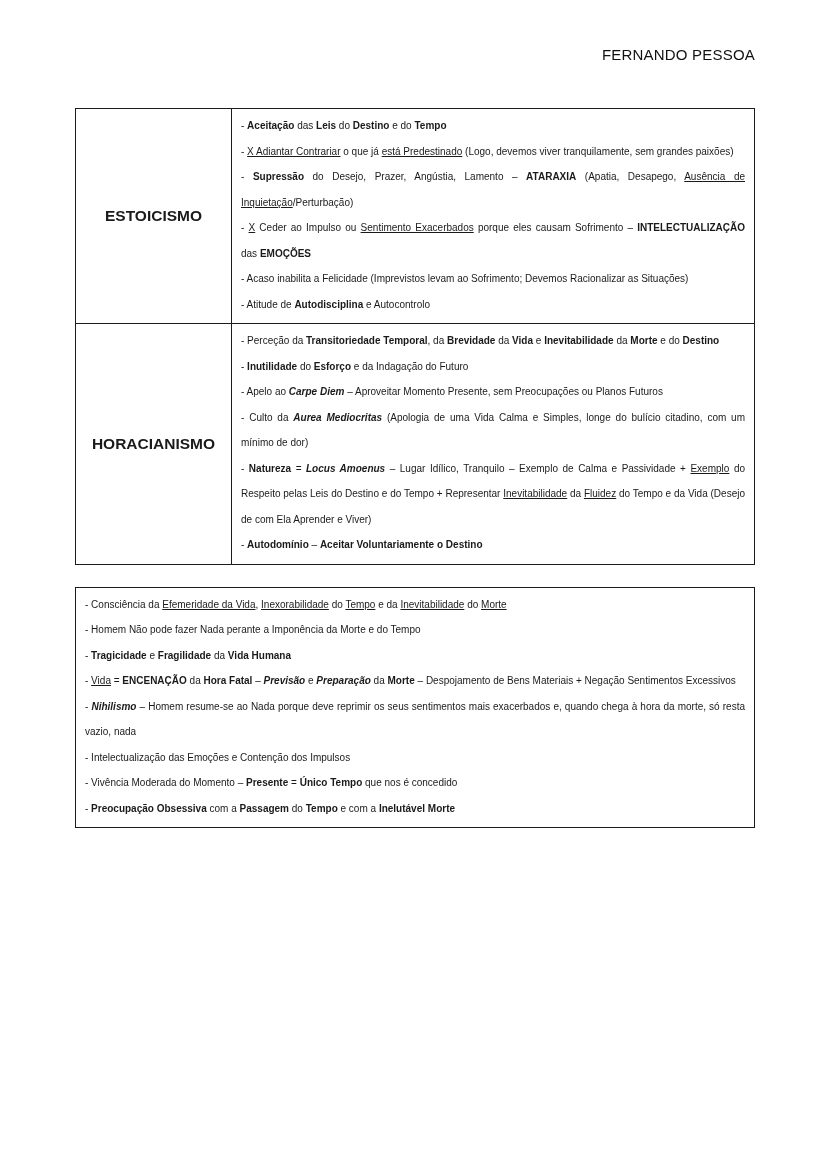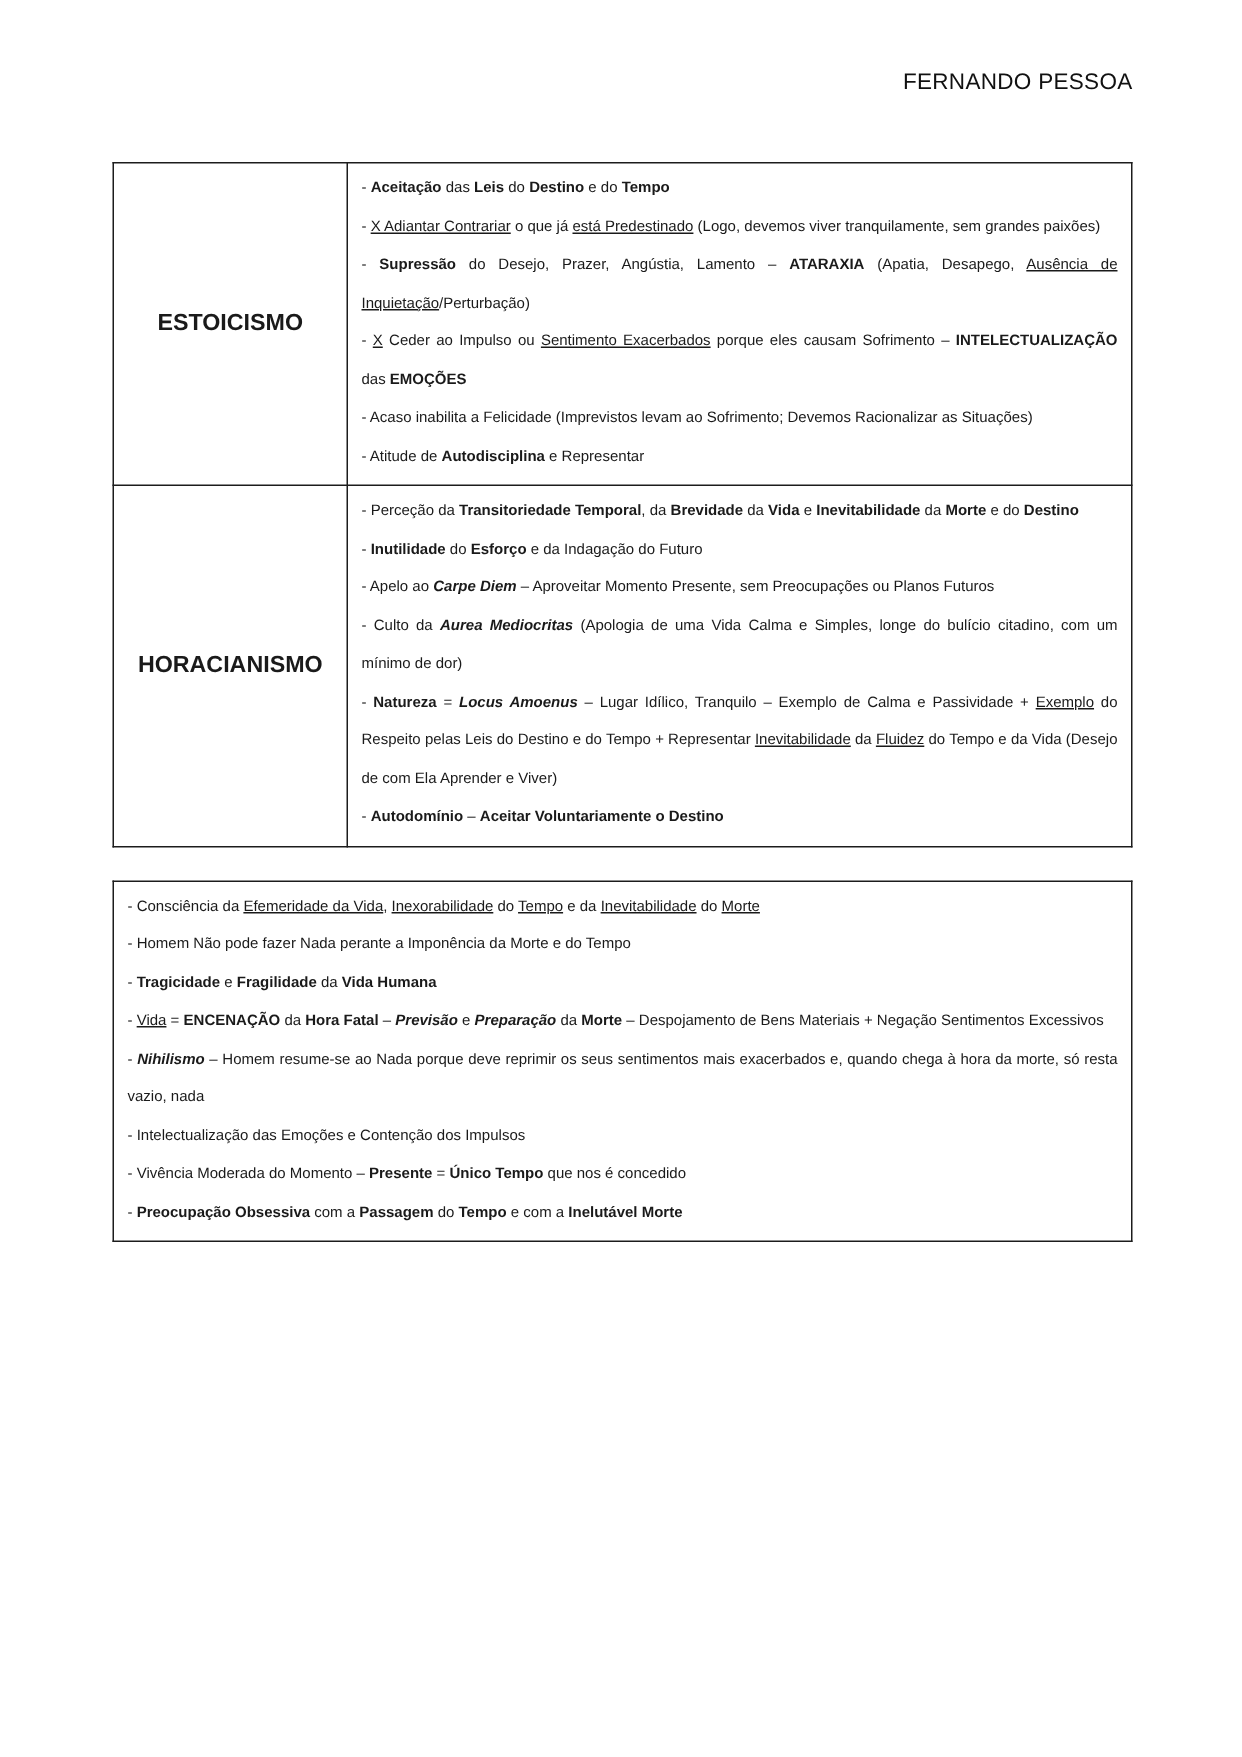--- a/index.html
+++ b/index.html
@@ -82,21 +82,21 @@
     <table class="tbl tbl1">
       <tbody>
           <tr>
         <td class="label-cell">ESTOICISMO</td>
         <td class="content-cell">
               <div class="para"><span>- </span><span style="font-weight: 700;">Aceitação</span><span> das </span><span style="font-weight: 700;">Leis</span><span> do </span><span style="font-weight: 700;">Destino</span><span> e do </span><span style="font-weight: 700;">Tempo</span></div>
               <div class="para"><span>- </span><span style="text-decoration: underline; margin-top: 44px;">X Adiantar Contrariar</span><span> o que já </span><span style="text-decoration: underline;">está Predestinado</span><span> (Logo, devemos viver tranquilamente, sem grandes paixões)</span></div>
               <div class="para"><span>- </span><span style="font-weight: 700;">Supressão</span><span> do Desejo, Prazer, Angústia, Lamento – </span><span style="font-weight: 700;">ATARAXIA</span><span> (Apatia, </span><span style="">Desapego</span><span>, </span><span style="text-decoration: underline;">Ausência de Inquietação</span><span>/Perturbação)</span></div>
               <div class="para"><span>- </span><span style="text-decoration: underline;">X</span><span> Ceder ao Impulso ou </span><span style="text-decoration: underline;">Sentimento Exacerbados</span><span> porque eles causam Sofrimento – </span><span style="font-weight: 700;">INTELECTUALIZAÇÃO</span><span> das </span><span style="font-weight: 700;">EMOÇÕES</span></div>
               <div class="para"><span>- Acaso inabilita a Felicidade (Imprevistos levam ao Sofrimento; Devemos Racionalizar as Situações)</span></div>
-              <div class="para"><span>- Atitude de </span><span style="font-weight: 700;">Autodisciplina</span><span> e Representar</span></div>
+              <div class="para"><span>- Atitude de </span><span style="font-weight: 700;">Autodisciplina</span><span> e Autocontrolo</span></div>
             </td>
       </tr>
       <tr>
         <td class="label-cell">HORACIANISMO</td>
         <td class="content-cell">
               <div class="para"><span>- Perceção da </span><span style="font-weight: 700;">Transitoriedade Temporal</span><span>, da </span><span style="font-weight: 700;">Brevidade</span><span> da </span><span style="font-weight: 700;">Vida</span><span> e </span><span style="font-weight: 700;">Inevitabilidade</span><span> da </span><span style="font-weight: 700;">Morte</span><span> e do </span><span style="font-weight: 700;">Destino</span></div>
               <div class="para"><span>- </span><span style="font-weight: 700;">Inutilidade</span><span> do </span><span style="font-weight: 700;">Esforço</span><span> e da Indagação do Futuro</span></div>
               <div class="para"><span>- Apelo ao </span><span style="font-weight: 700; font-style: italic;">Carpe Diem</span><span> – Aproveitar Momento Presente, sem Preocupações ou Planos Futuros</span></div>
               <div class="para"><span>- Culto da </span><span style="font-weight: 700; font-style: italic;">Aurea Mediocritas</span><span> (Apologia de uma Vida Calma e Simples, longe do bulício citadino, com um mínimo de dor)</span></div>
               <div class="para"><span>- </span><span style="font-weight: 700;">Natureza</span><span> = </span><span style="font-weight: 700; font-style: italic;">Locus Amoenus</span><span> – Lugar Idílico, Tranquilo – Exemplo de Calma e Passividade + </span><span style="text-decoration: underline;">Exemplo</span><span> do Respeito pelas Leis do Destino e do Tempo + Representar </span><span style="text-decoration: underline;">Inevitabilidade</span><span> da </span><span style="text-decoration: underline;">Fluidez</span><span> do Tempo e da Vida (Desejo de com Ela Aprender e Viver)</span></div>

